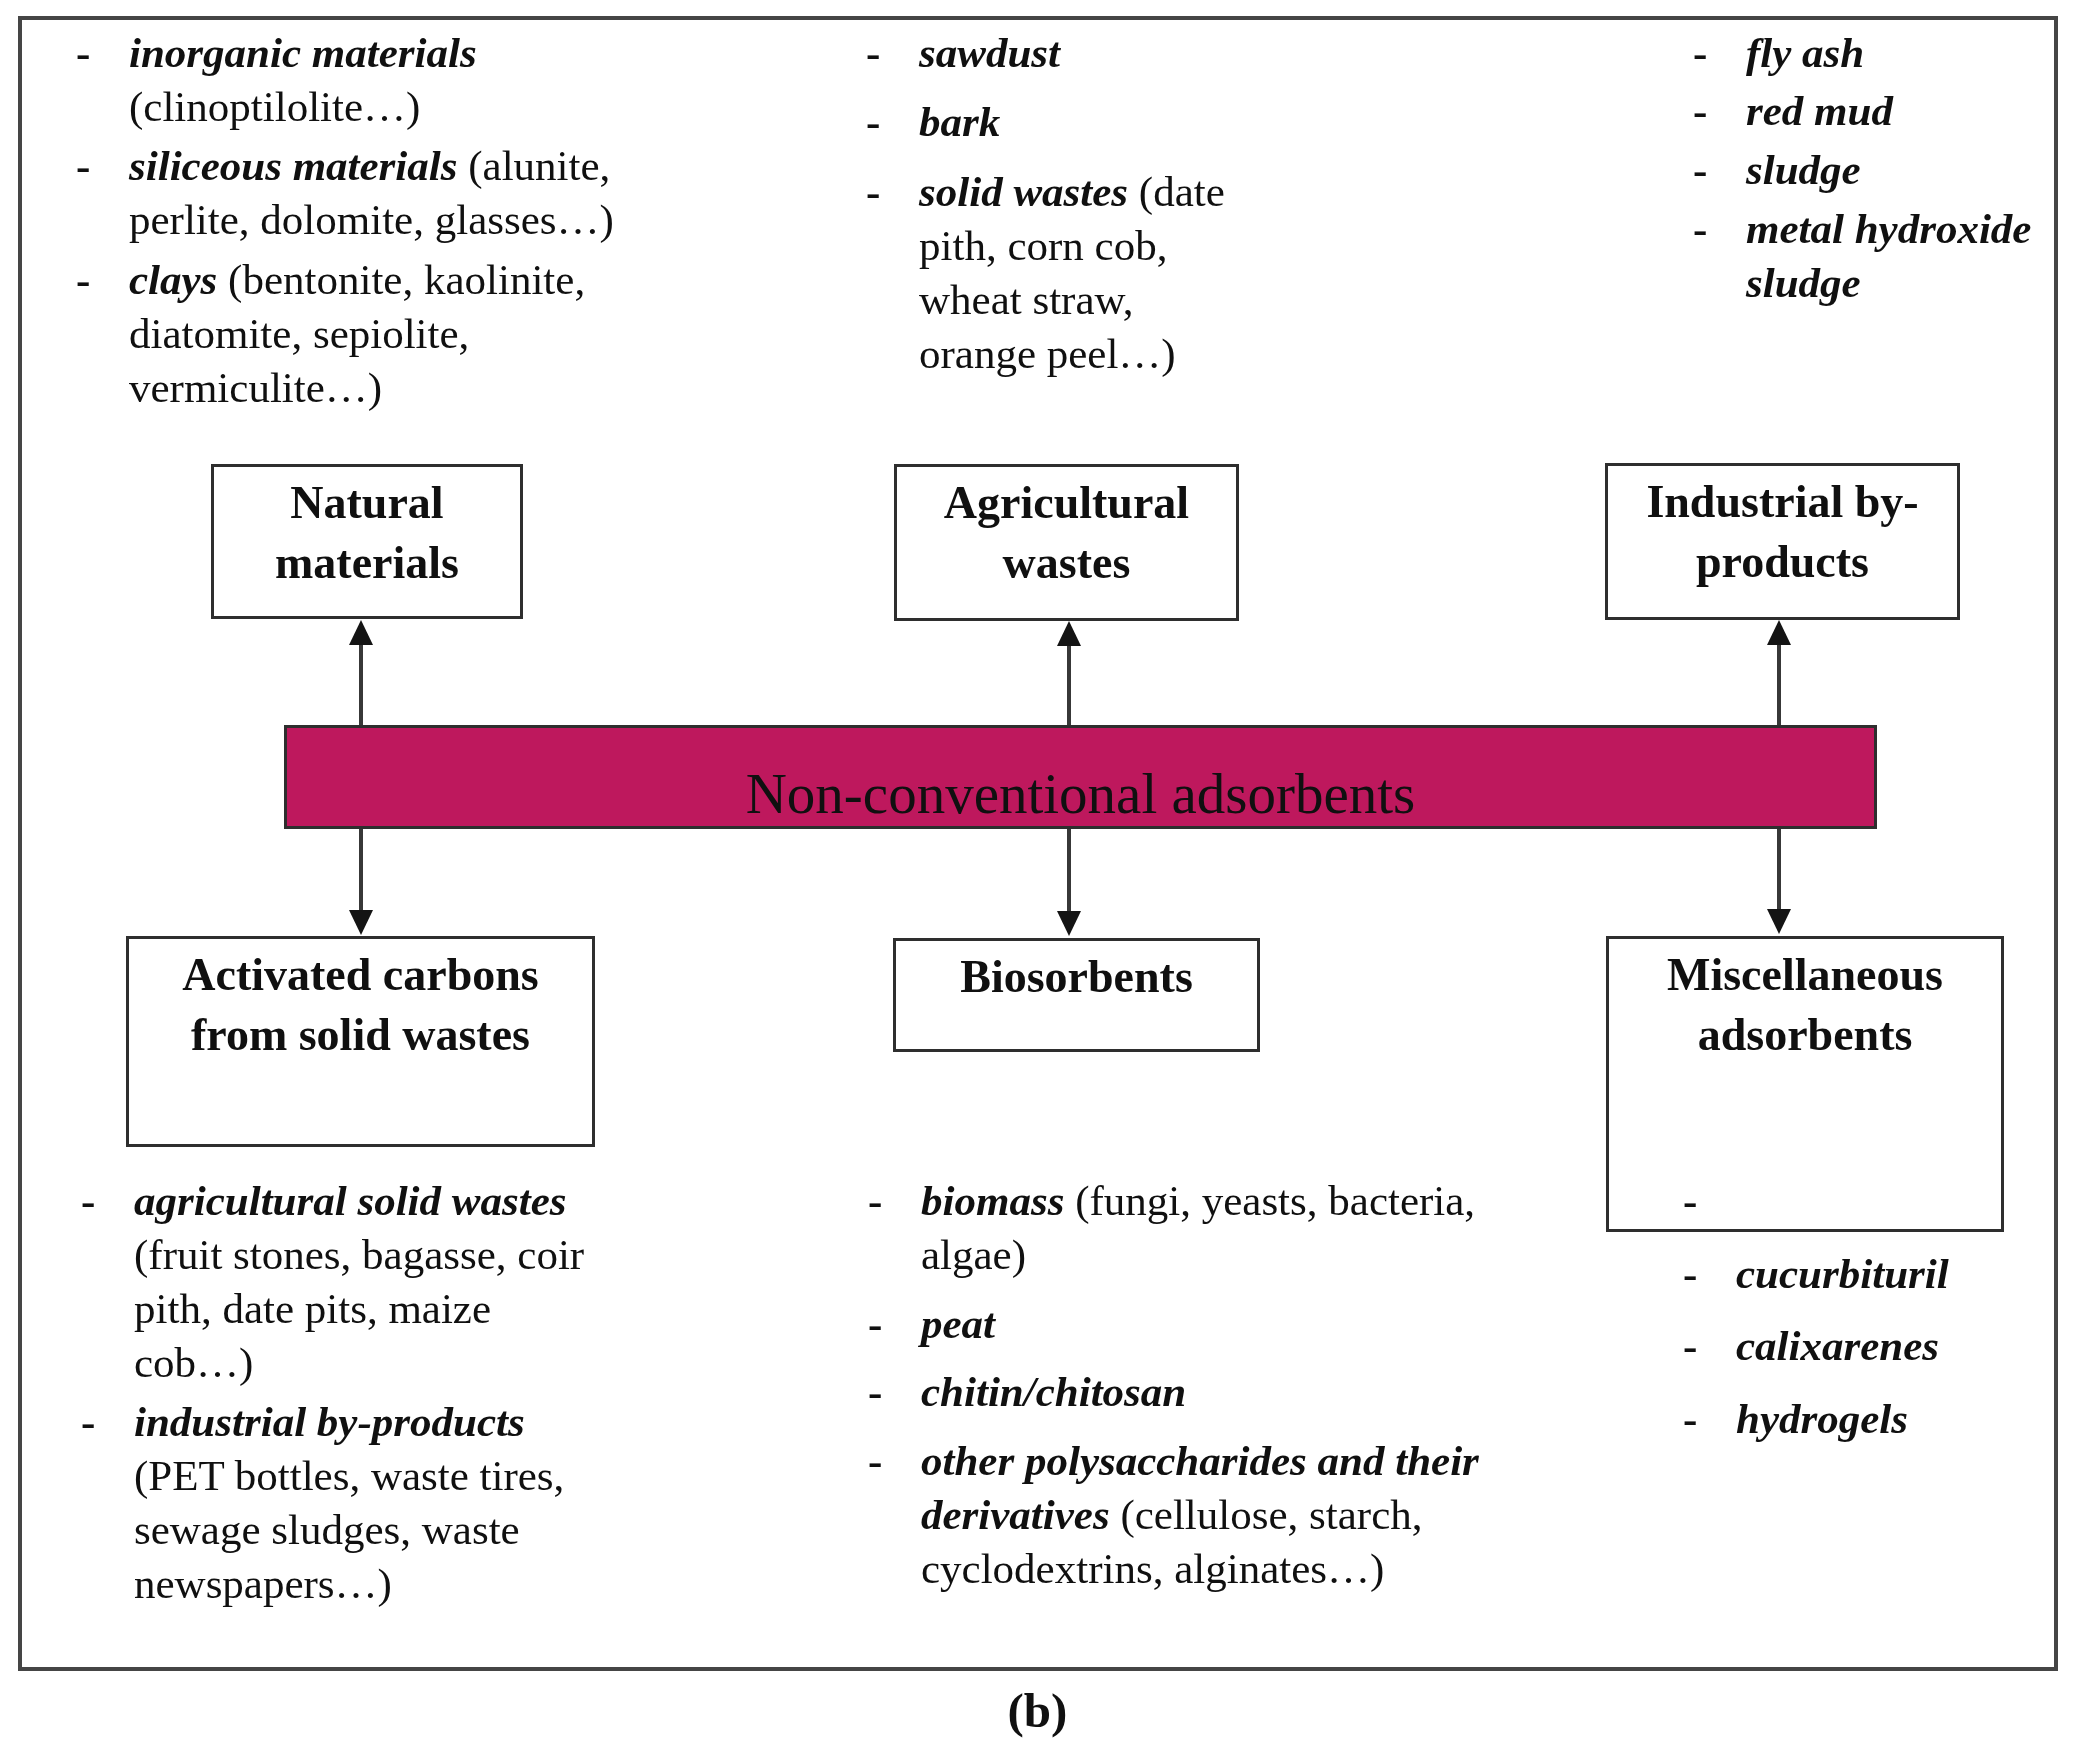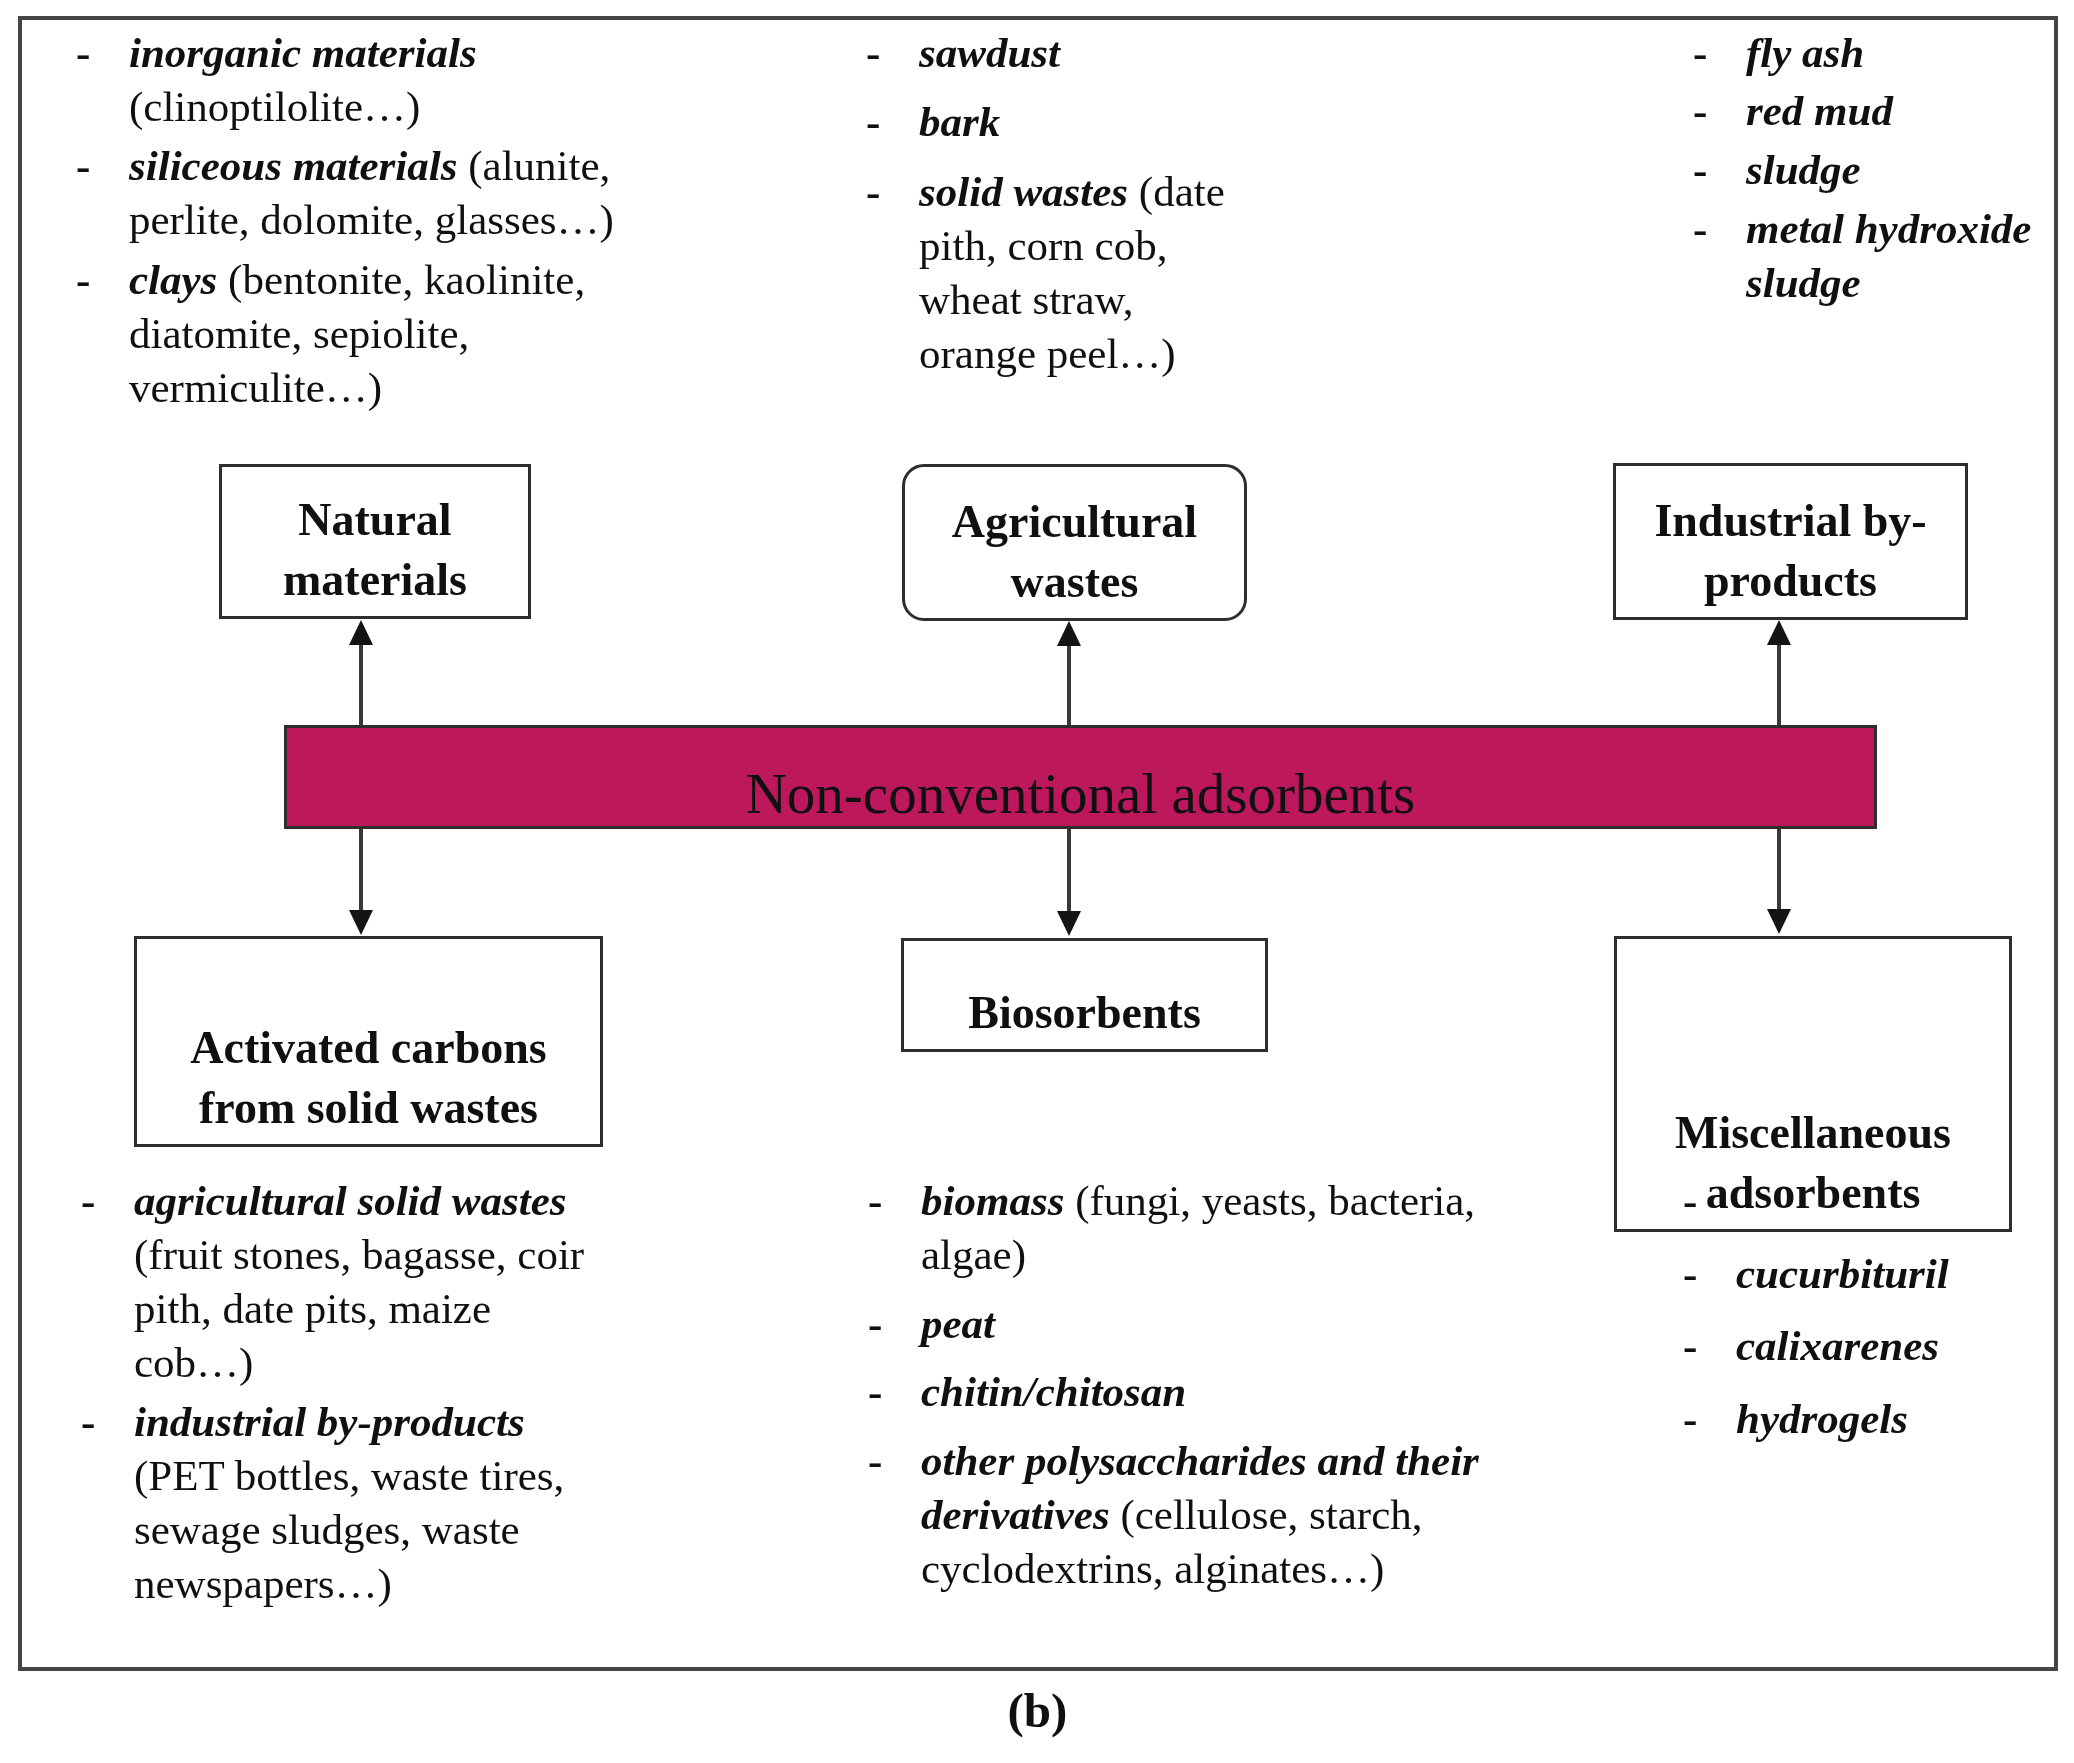--- a/index.html
+++ b/index.html
@@ -20,22 +20,22 @@
   .txt b { font-weight:bold;font-style:italic; }
   .list-a .item { margin-bottom:5.9px; }
   .list-b .item { margin-bottom:15.7px; }
   .list-c .item { margin-bottom:4.9px; }
   .list-d .item { margin-bottom:4.9px; }
   .list-e .item { margin-bottom:14.7px; }
   .list-f .item { margin-bottom:18.6px; }
   
   .cat-box {
     position:absolute; box-sizing:border-box; border:3.9px solid #2e2e2e; background:#fff;
-    display:flex; align-items:flex-end; justify-content:center; text-align:center;
-    font-weight:bold; font-size:46px; line-height:60px; padding:5.9px 13.7px;margin-left:8px;
+    display:flex; align-items:flex-start; justify-content:center; text-align:center;
+    font-weight:bold; font-size:46px; line-height:60px; padding:5.9px 13.7px;
   }
   .band {
     position:absolute; box-sizing:border-box; border:3.9px solid #2e2e2e; background:#be185d;
     display:flex; align-items:flex-end; justify-content:center; text-align:center;
     font-weight:normal; font-size:57px;
   }
   
   .varrow { position:absolute; width:25.5px; display:flex; flex-direction:column; align-items:center; }
   .shaft  { width:3.9px; flex:1; background:#383838; }
   .head-up   { width:0; height:0; border-left:12.7px solid transparent; border-right:12.7px solid transparent; border-bottom:25.5px solid #141414; }
@@ -98,21 +98,21 @@
     </div>
     <div class="item">
       <span class="dash">-</span>
       <div class="txt"><b>metal hydroxide sludge</b></div>
     </div>
   </div>
 
   <div class="cat-box" style="left:211px; top:464px; width:312px; height:155px;">
     <span>Natural materials</span>
   </div>
-  <div class="cat-box" style="left:894px; top:464px; width:345px; height:157px;border-radius:22px;">
+  <div class="cat-box" style="left:894px; top:464px; width:345px; height:157px;">
     <span>Agricultural wastes</span>
   </div>
   <div class="cat-box" style="left:1605px; top:463px; width:355px; height:157px;">
     <span>Industrial by-products</span>
   </div>
 
   <div class="varrow" style="left:348px; top:620px; height:105px;">
     <div class="head-up"></div>
     <div class="shaft"></div>
   </div>

